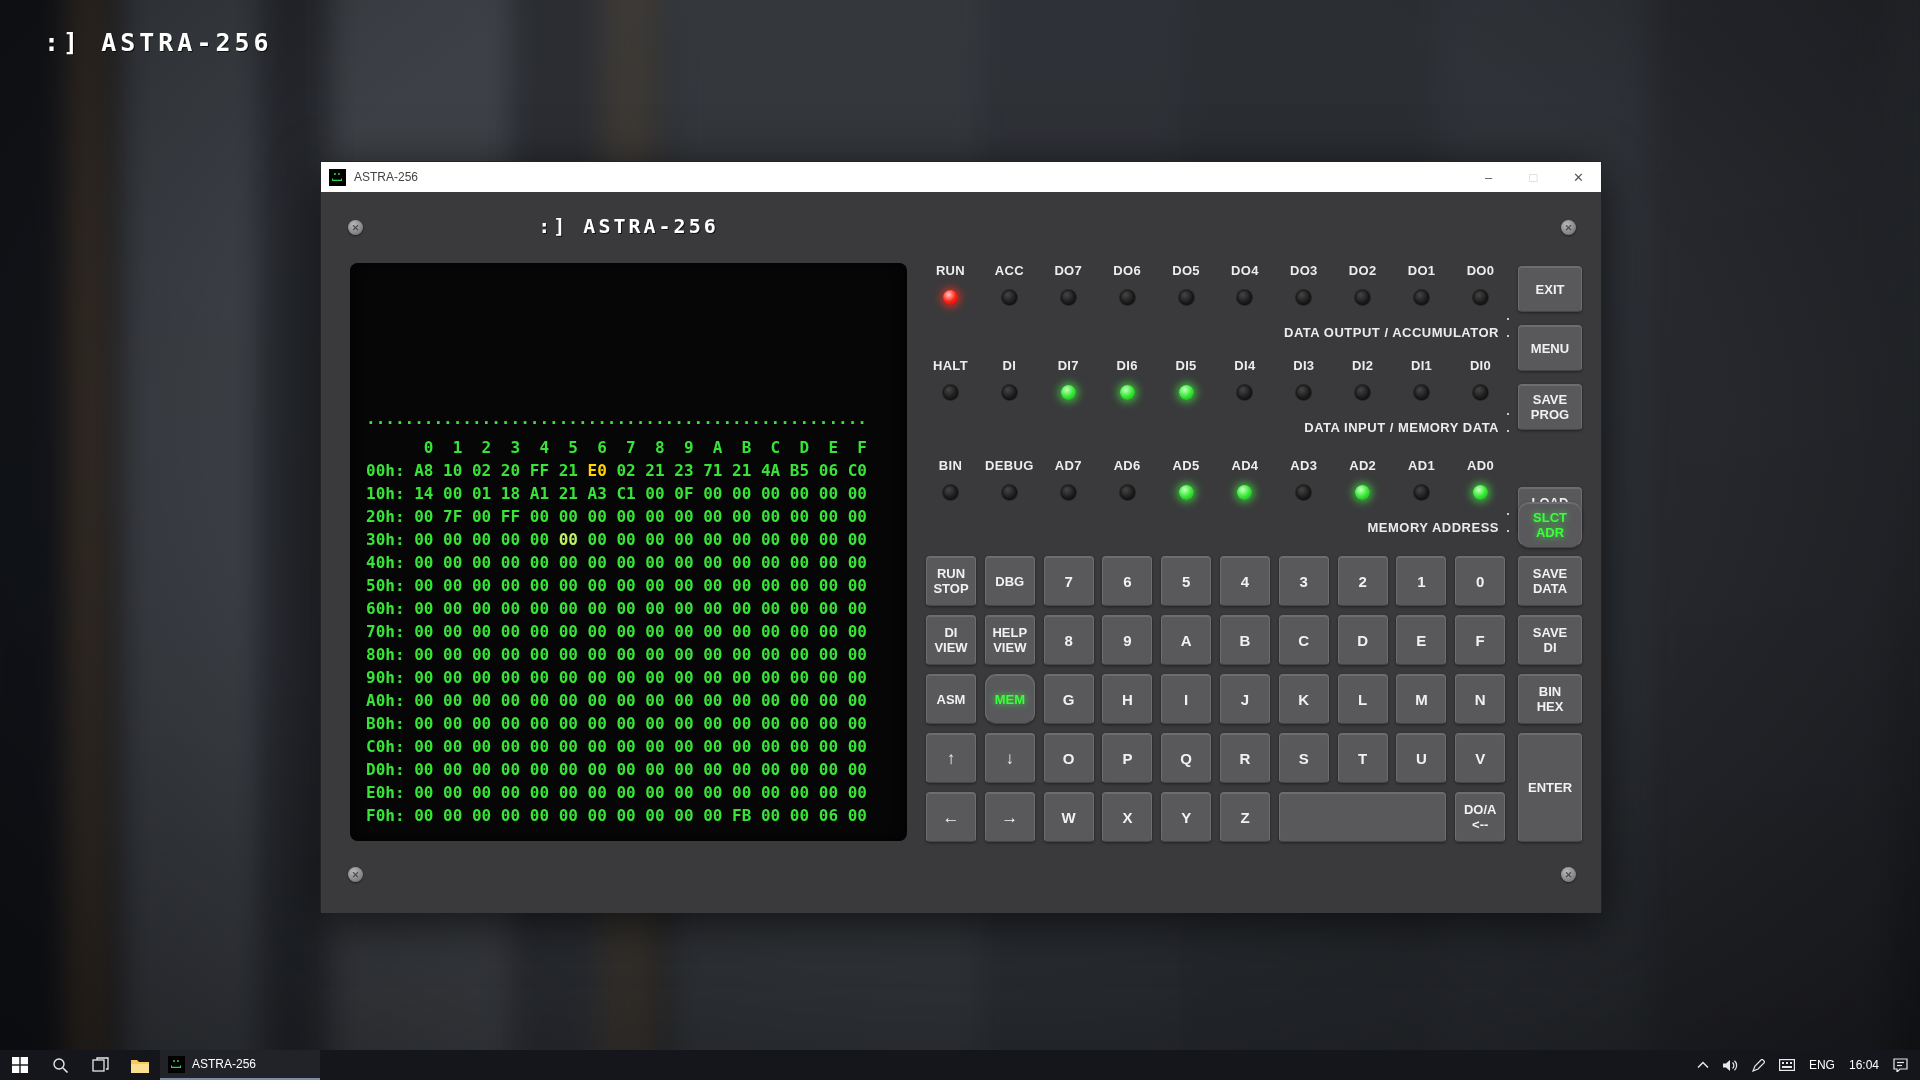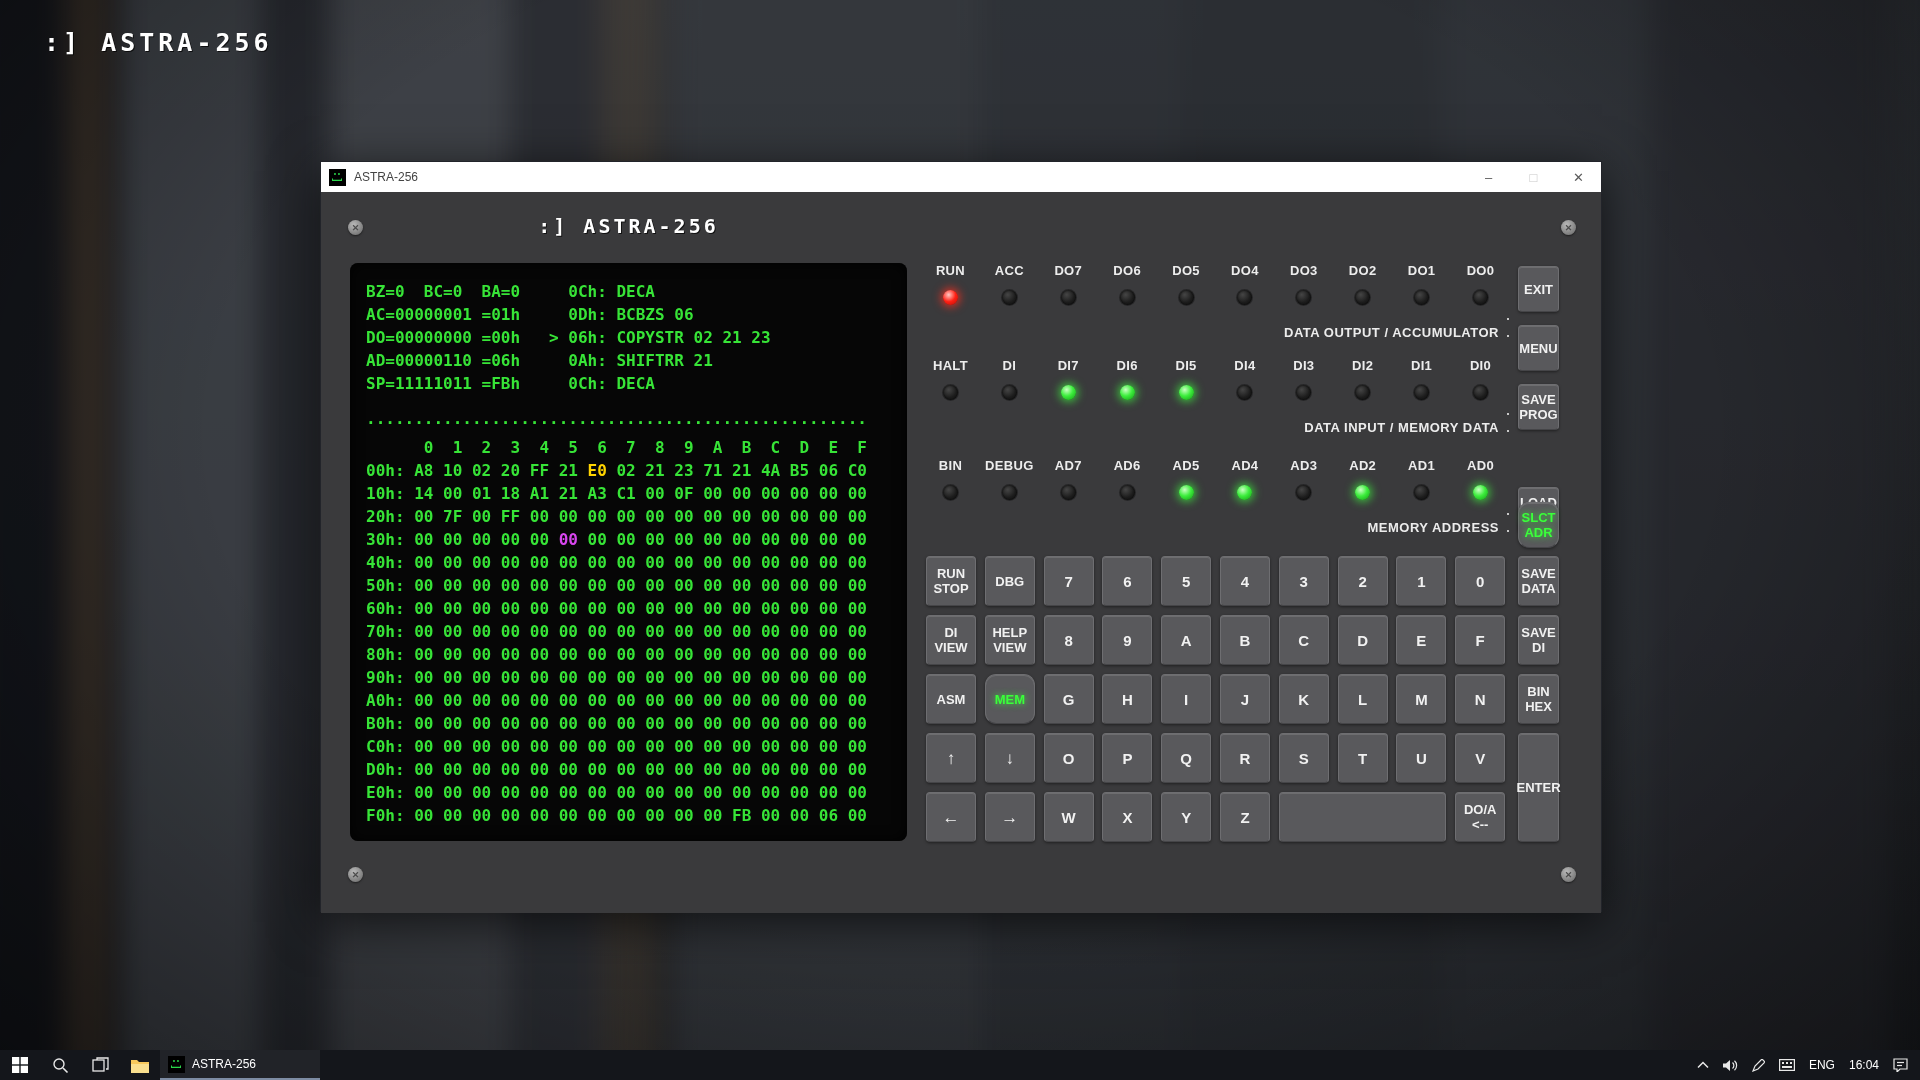--- a/index.html
+++ b/index.html
@@ -39,21 +39,21 @@
 
   
   #terminal { position:absolute; left:29px; top:71px; width:557px; height:578px; background:#060606;
               border-radius:8px; box-shadow:inset 0 0 14px rgba(0,0,0,.9); }
   #terminal pre { position:absolute; left:16px; font-family:"DejaVu Sans Mono", monospace; font-weight:bold;
                   font-size:16px; line-height:23px; color:#37e437; white-space:pre; }
   #reg-block { top:17px; }
   #sep-line  { top:144px; letter-spacing:0; }
   #dump-block{ top:173px; }
   #dump-block .y { color:#ffd400;text-align:center; }
-  #dump-block .w { color:#d946ef; }
+  #dump-block .w { color:#bef264; }
 
   
   .led-group { position:absolute; left:600px; width:589px; }
   .lg0 { top:71px; } .lg1 { top:166px; } .lg2 { top:266px; }
   .led-labels, .led-row { display:grid; grid-template-columns:repeat(10, 58.9px); }
   .led-labels span { text-align:center; color:#ededed; font-size:13px; font-weight:bold; letter-spacing:.3px; }
   .led-row { margin-top:12px; }
   .led { width:15px; height:15px; border-radius:50%; justify-self:center;
          background:radial-gradient(circle at 38% 32%, #454545 0%, #1d1d1d 55%, #101010 100%);
          box-shadow:inset 0 0 2px #000, 0 0 0 1px rgba(0,0,0,.35); }
@@ -69,21 +69,21 @@
   .btn { display:flex; align-items:center; justify-content:center; text-align:center;
          background:#59595c; border:1px solid #6e6e71; border-bottom-color:#454548; border-radius:4px;
          color:#f1f1f1; font-weight:bold; font-size:13px; line-height:15px; white-space:pre-line;
          box-shadow:0 1px 3px rgba(0,0,0,.45), inset 0 1px 0 rgba(255,255,255,.12); cursor:pointer; }
   .btn.big { font-size:15px; }
   .btn.arrow { font-size:17px; }
   .btn.litxt { color:#3aff3a; text-shadow:0 0 7px rgba(58,255,58,.85);border-radius:11px; }
   #keypad { position:absolute; left:605px; top:364px; display:grid;
             grid-template-columns:repeat(10, 50px); grid-auto-rows:50px; column-gap:8.8px; row-gap:9px; }
   #keypad .span3 { grid-column:span 3; }
-  .sidebtn { position:absolute; left:1197px; width:41px; }
+  .sidebtn { position:absolute; left:1197px; width:64px; }
 
   
   #taskbar { position:absolute; left:0; bottom:0; width:1920px; height:30px; background:#14161b;
              display:flex; align-items:stretch; z-index:50; }
   .tb-ico { width:40px; display:flex; align-items:center; justify-content:center; cursor:pointer; }
   #tb-app { width:160px; display:flex; align-items:center; gap:7px; padding-left:8px; cursor:pointer;
             background:rgba(255,255,255,.06); border-bottom:2px solid #7d8ca3; }
   #tb-app span { color:#fff; font-size:12px; }
   #tray { margin-left:auto; display:flex; align-items:center; gap:14px; padding-right:12px; color:#fff; }
   #tray .txt { font-size:12px; cursor:pointer; }
@@ -126,25 +126,20 @@
 
     <div id="client">
       <div id="window-brand" class="brand-logo">:] ASTRA-256</div>
 
       <div class="screw" style="left:27px;  top:28px;">✕</div>
       <div class="screw" style="left:1240px;top:28px;">✕</div>
       <div class="screw" style="left:27px;  top:675px;">✕</div>
       <div class="screw" style="left:1240px;top:675px;">✕</div>
 
       <div id="terminal">
-        <pre id="reg-block">BZ=0  BC=0  BA=0     0Ch: DECA
-AC=00000001 =01h     0Dh: BCBZS 06
-DO=00000000 =00h   &gt; 06h: COPYSTR 02 21 23
-AD=00000110 =06h     0Ah: SHIFTRR 21
-SP=11111011 =FBh     0Ch: DECA</pre>
         <pre id="sep-line">....................................................</pre>
         <pre id="dump-block">      0  1  2  3  4  5  6  7  8  9  A  B  C  D  E  F 
 00h: A8 10 02 20 FF 21 <span class="y">E0</span> 02 21 23 71 21 4A B5 06 C0
 10h: 14 00 01 18 A1 21 A3 C1 00 0F 00 00 00 00 00 00
 20h: 00 7F 00 FF 00 00 00 00 00 00 00 00 00 00 00 00
 30h: 00 00 00 00 00 <span class="w">00</span> 00 00 00 00 00 00 00 00 00 00
 40h: 00 00 00 00 00 00 00 00 00 00 00 00 00 00 00 00
 50h: 00 00 00 00 00 00 00 00 00 00 00 00 00 00 00 00
 60h: 00 00 00 00 00 00 00 00 00 00 00 00 00 00 00 00
 70h: 00 00 00 00 00 00 00 00 00 00 00 00 00 00 00 00

